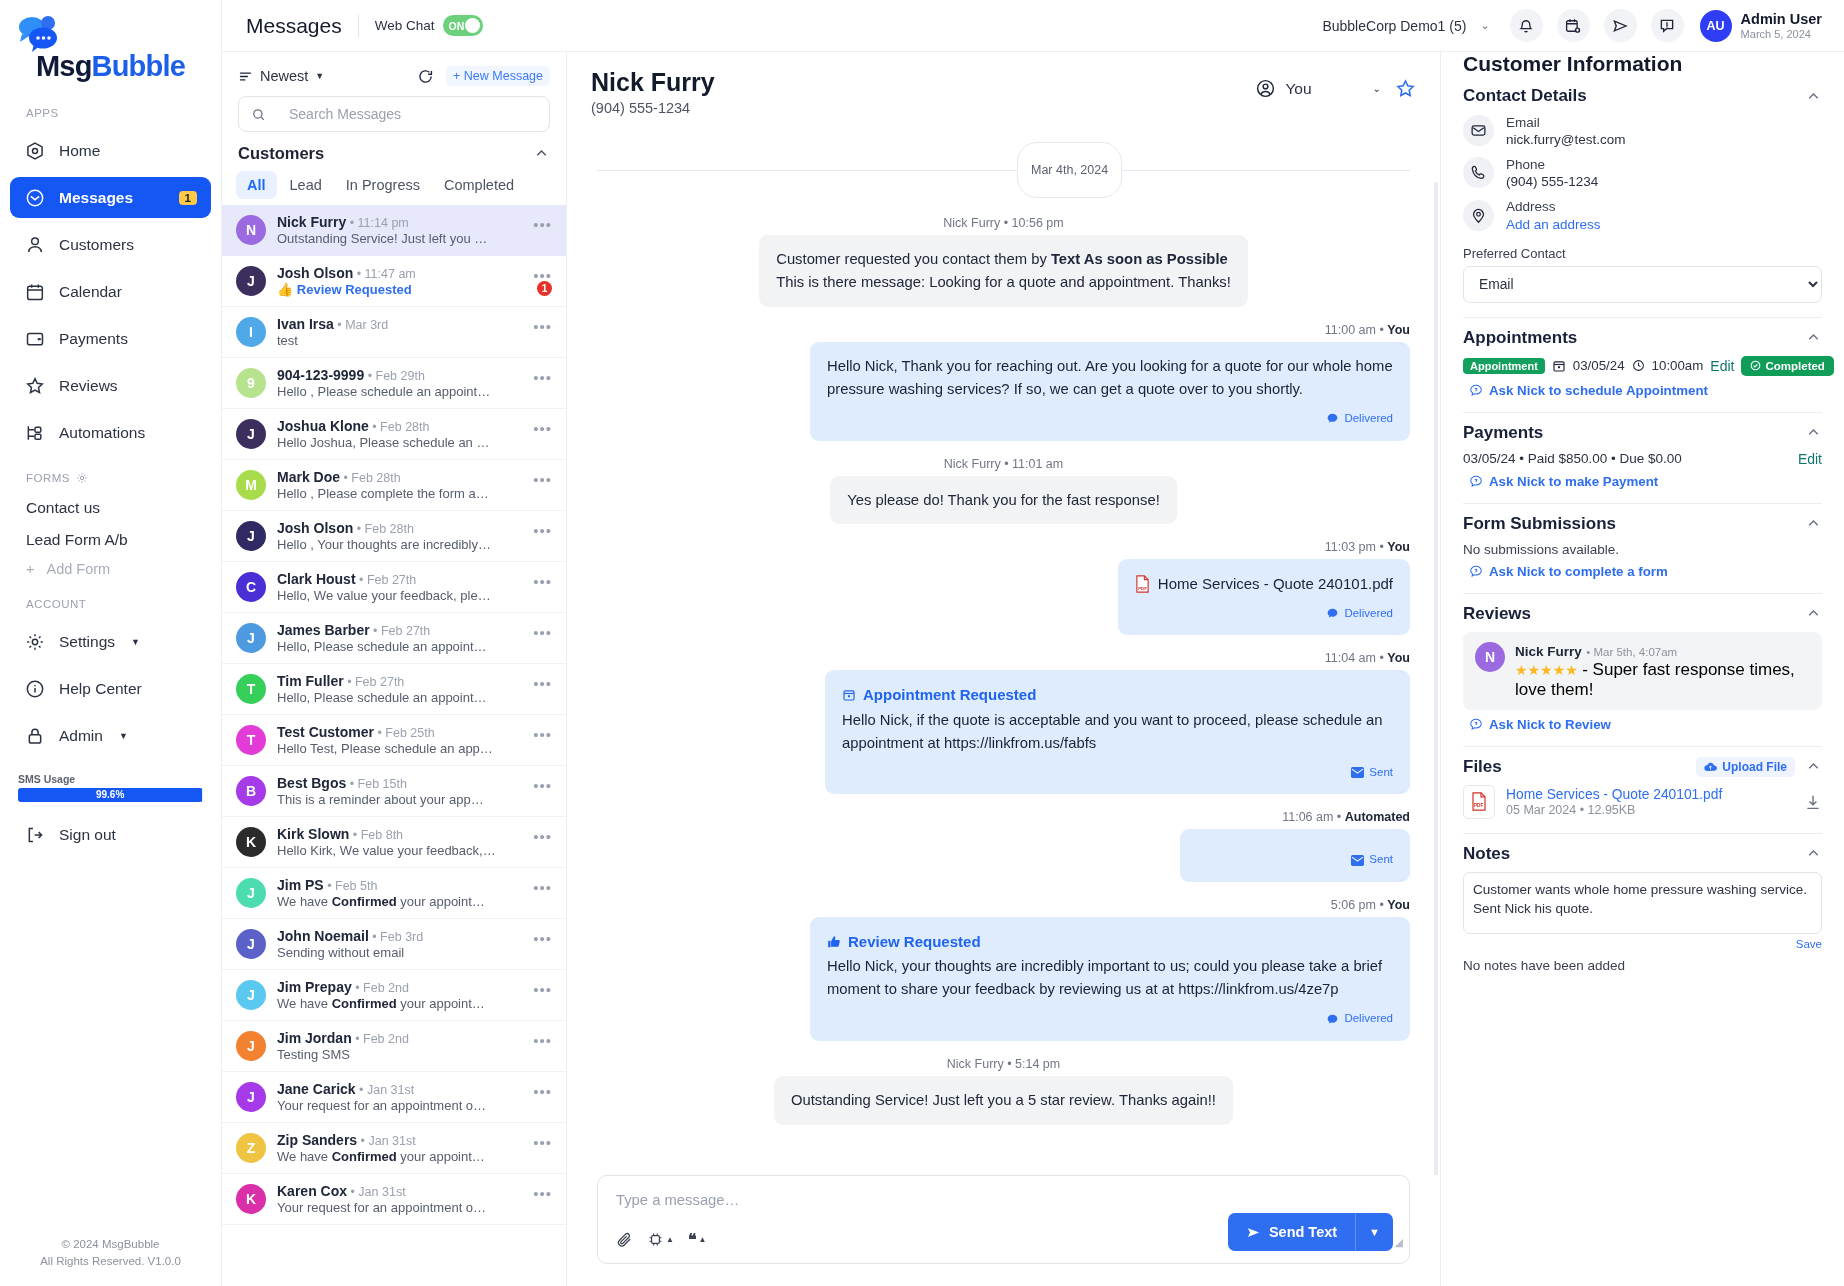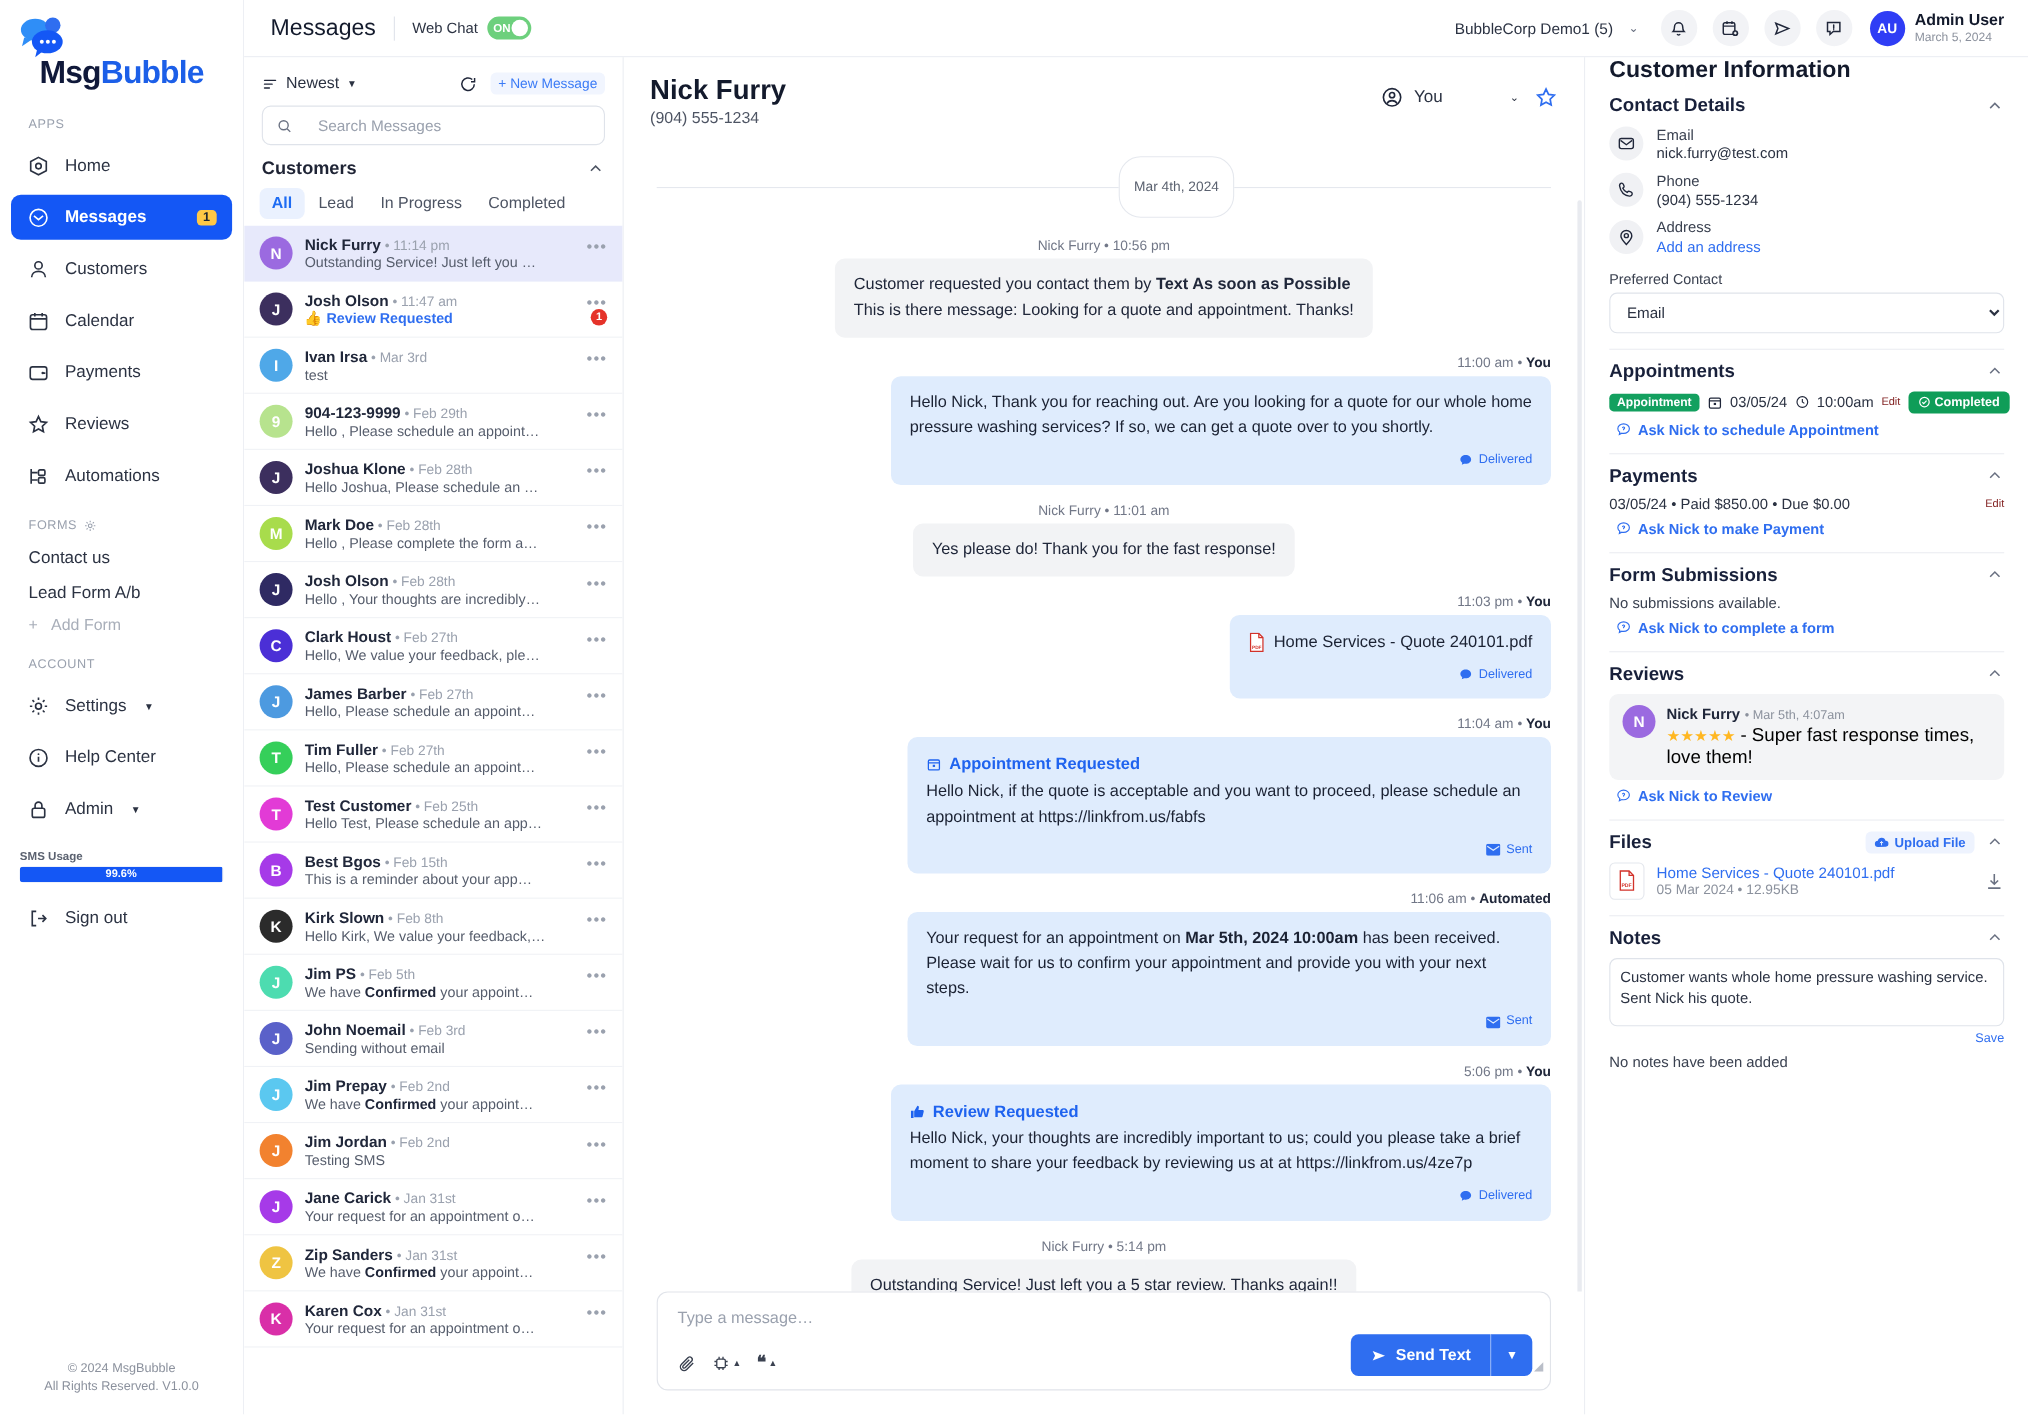--- a/index.html
+++ b/index.html
@@ -139,21 +139,21 @@
   .cval.link { color: #2f6ef0; cursor: pointer; }
   .pref-label { font-size: 13px; color: #3a4150; margin: 14px 0 5px 0; }
   select.pref {
     width: 100%; padding: 9px 11px; border: 1px solid #dfe3ea; border-radius: 7px;
     font-size: 13.8px; color: #2b3242; font-family: inherit; background: #fff; outline:none; cursor:pointer;
   }
   .divider { height: 1px; background: #ebedf2; margin: 14px 0 2px 0; }
   .appt-row { display: flex; align-items: center; gap: 7px; flex-wrap: nowrap; font-size: 13.3px; color:#2b3242;}
   .badge-appt { background: #13a05f; color: #fff; font-size: 11px; font-weight: 700; padding: 2px 7px; border-radius: 4px; }
   .badge-done { background: #0f9d58; color: #fff; font-size: 11.5px; font-weight: 600; padding: 4px 9px; border-radius: 5px; display:flex; align-items:center; gap:4px;}
-  .edit-link { color: #7f1d1d; font-size: 10px; cursor: pointer; }
+  .edit-link { color: #0f766e; font-size: 14px; cursor: pointer; }
   .ask-link { color: #2f6ef0; font-size: 13.3px; font-weight: 600; cursor: pointer; display: flex; align-items: center; gap: 6px; margin: 7px 0 0 6px;}
   .pay-row { display:flex; align-items:center; font-size: 13.5px; color:#2b3242; }
   .pay-row .edit-link { margin-left: auto; }
   .muted { font-size: 13.5px; color: #3a4150; }
   .review-card { background: #f3f4f6; border-radius: 8px; padding: 10px 12px; display: flex; gap: 10px; align-items: flex-start;}
   .review-name { font-size: 13.5px; font-weight: 700; color: #20273a; }
   .review-when { font-size: 11.5px; color: #8b919d; }
   .stars { color: #ffb721; font-size: 14px; letter-spacing: 0px;}
   .review-text { font-size: 17px; color: #000000; }
   .upload-chip { background: #eef3fe; color: #2f6ef0; font-size: 12px; font-weight: 600; padding: 3px 8px; border-radius: 5px; display:flex; align-items:center; gap:5px; cursor:pointer; margin-left:auto;}
@@ -730,21 +730,20 @@
                 </svg>
               </span>
             <span>Sent</span>
           </div>
         </div>
       </div>
 
       <div class="row out">
         <div class="msg-meta"><span>11:06 am</span> • <b>Automated</b></div>
         <div class="bubble out" style="max-width:585px">
-          <div><span>Your request for an appointment on </span><b>Mar 5th, 2024 10:00am</b><span> has been received. Please wait for us to confirm your appointment and provide you with your next steps.</span></div>
           <div class="status">
             <span>
                 <svg width="13" height="11" viewBox="0 0 24 20" fill="#2f6ef0">
                   <rect width="24" height="20" rx="3"></rect>
                   <path d="M2 4l10 7 10-7" stroke="#dfecfd" stroke-width="2" fill="none"></path>
                 </svg>
               </span>
             <span>Sent</span>
           </div>
         </div>

